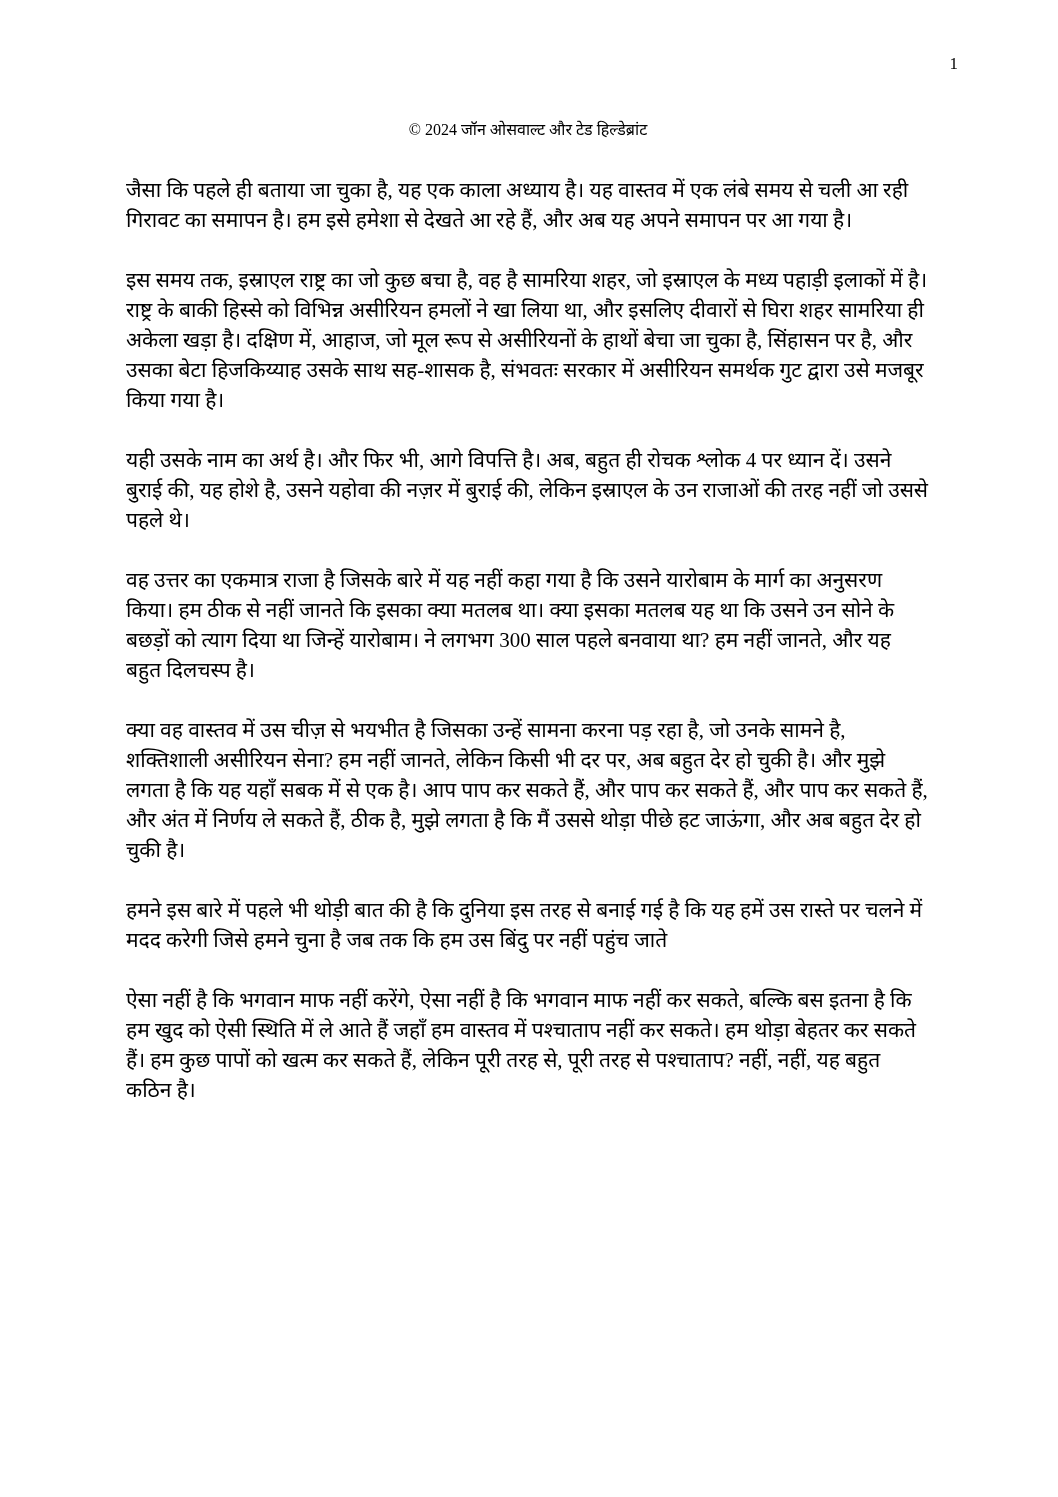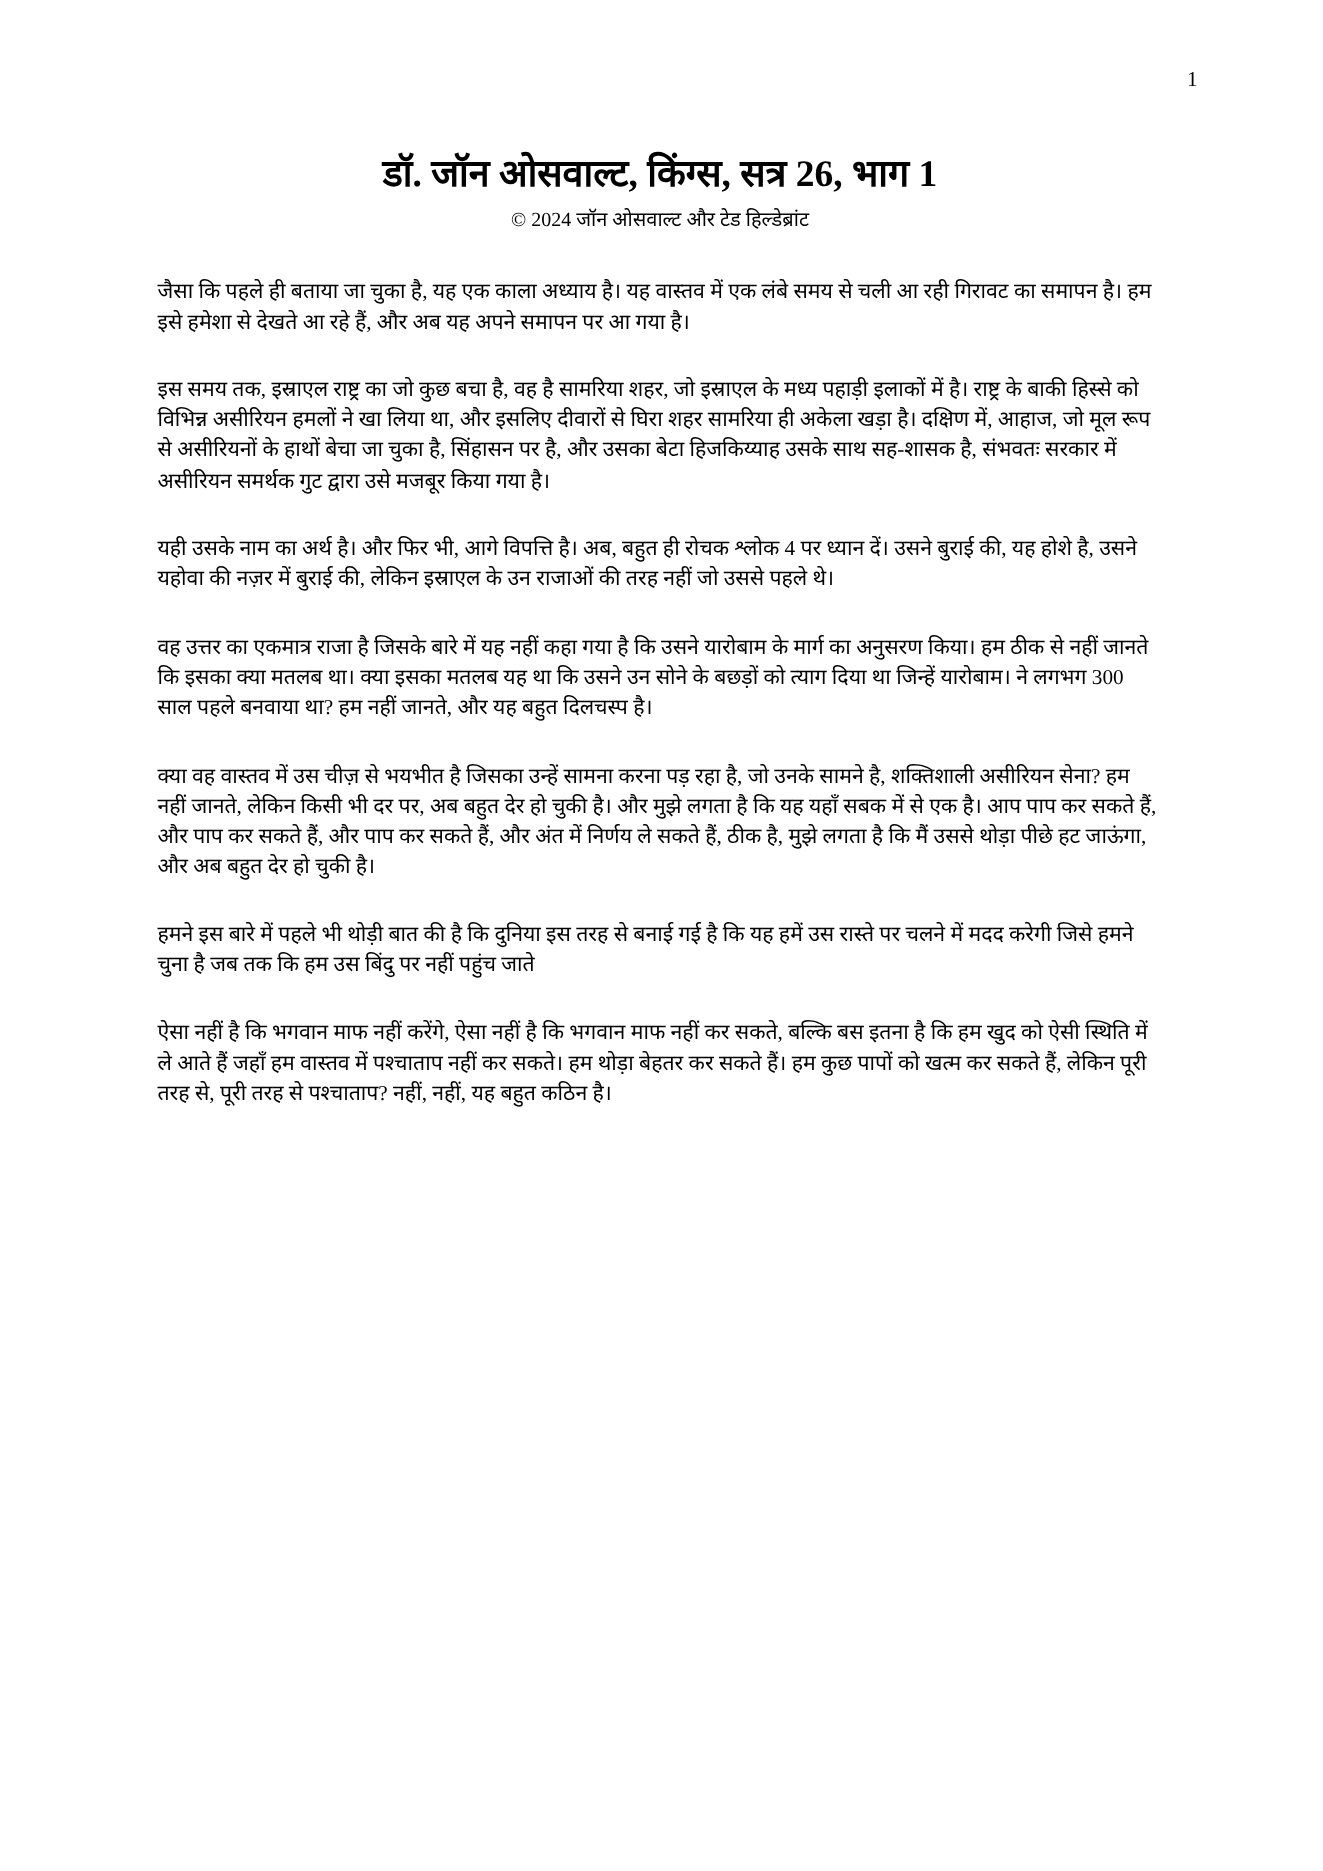--- a/index.html
+++ b/index.html
@@ -34,35 +34,34 @@
     line-height: 1.35;
     margin: 0;
   }
   .copyright {
     text-align: center;
     font-size: 16px;
     line-height: 1.3;
     margin: 6px 0 34px 0;
   }
   .body-para {
-    font-size: 17px;
+    font-size: 21px;
     line-height: 1.43;
     margin: 0 0 30px 0;
     text-align: left;
   }
 </style>
 </head>
 <body>
 
 <div class="page">
 
   <div class="page-number">1</div>
 
   <div class="title-block">
-    <h1 class="title-line">डॉ. जॉन ओसवाल्ट, किंग्स, सत्र 26, भाग 1</h1>
   </div>
 
   <div class="copyright">© 2024 जॉन ओसवाल्ट और टेड हिल्डेब्रांट</div>
 
   <p class="body-para">जैसा कि पहले ही बताया जा चुका है, यह एक काला अध्याय है। यह वास्तव में एक लंबे समय से चली आ रही गिरावट का समापन है। हम इसे हमेशा से देखते आ रहे हैं, और अब यह अपने समापन पर आ गया है।</p>
   <p class="body-para">इस समय तक, इस्राएल राष्ट्र का जो कुछ बचा है, वह है सामरिया शहर, जो इस्राएल के मध्य पहाड़ी इलाकों में है। राष्ट्र के बाकी हिस्से को विभिन्न असीरियन हमलों ने खा लिया था, और इसलिए दीवारों से घिरा शहर सामरिया ही अकेला खड़ा है। दक्षिण में, आहाज, जो मूल रूप से असीरियनों के हाथों बेचा जा चुका है, सिंहासन पर है, और उसका बेटा हिजकिय्याह उसके साथ सह-शासक है, संभवतः सरकार में असीरियन समर्थक गुट द्वारा उसे मजबूर किया गया है।</p>
   <p class="body-para">यही उसके नाम का अर्थ है। और फिर भी, आगे विपत्ति है। अब, बहुत ही रोचक श्लोक 4 पर ध्यान दें। उसने बुराई की, यह होशे है, उसने यहोवा की नज़र में बुराई की, लेकिन इस्राएल के उन राजाओं की तरह नहीं जो उससे पहले थे।</p>
   <p class="body-para">वह उत्तर का एकमात्र राजा है जिसके बारे में यह नहीं कहा गया है कि उसने यारोबाम के मार्ग का अनुसरण किया। हम ठीक से नहीं जानते कि इसका क्या मतलब था। क्या इसका मतलब यह था कि उसने उन सोने के बछड़ों को त्याग दिया था जिन्हें यारोबाम। ने लगभग 300 साल पहले बनवाया था? हम नहीं जानते, और यह बहुत दिलचस्प है।</p>
   <p class="body-para">क्या वह वास्तव में उस चीज़ से भयभीत है जिसका उन्हें सामना करना पड़ रहा है, जो उनके सामने है, शक्तिशाली असीरियन सेना? हम नहीं जानते, लेकिन किसी भी दर पर, अब बहुत देर हो चुकी है। और मुझे लगता है कि यह यहाँ सबक में से एक है। आप पाप कर सकते हैं, और पाप कर सकते हैं, और पाप कर सकते हैं, और अंत में निर्णय ले सकते हैं, ठीक है, मुझे लगता है कि मैं उससे थोड़ा पीछे हट जाऊंगा, और अब बहुत देर हो चुकी है।</p>
   <p class="body-para">हमने इस बारे में पहले भी थोड़ी बात की है कि दुनिया इस तरह से बनाई गई है कि यह हमें उस रास्ते पर चलने में मदद करेगी जिसे हमने चुना है जब तक कि हम उस बिंदु पर नहीं पहुंच जाते</p>

